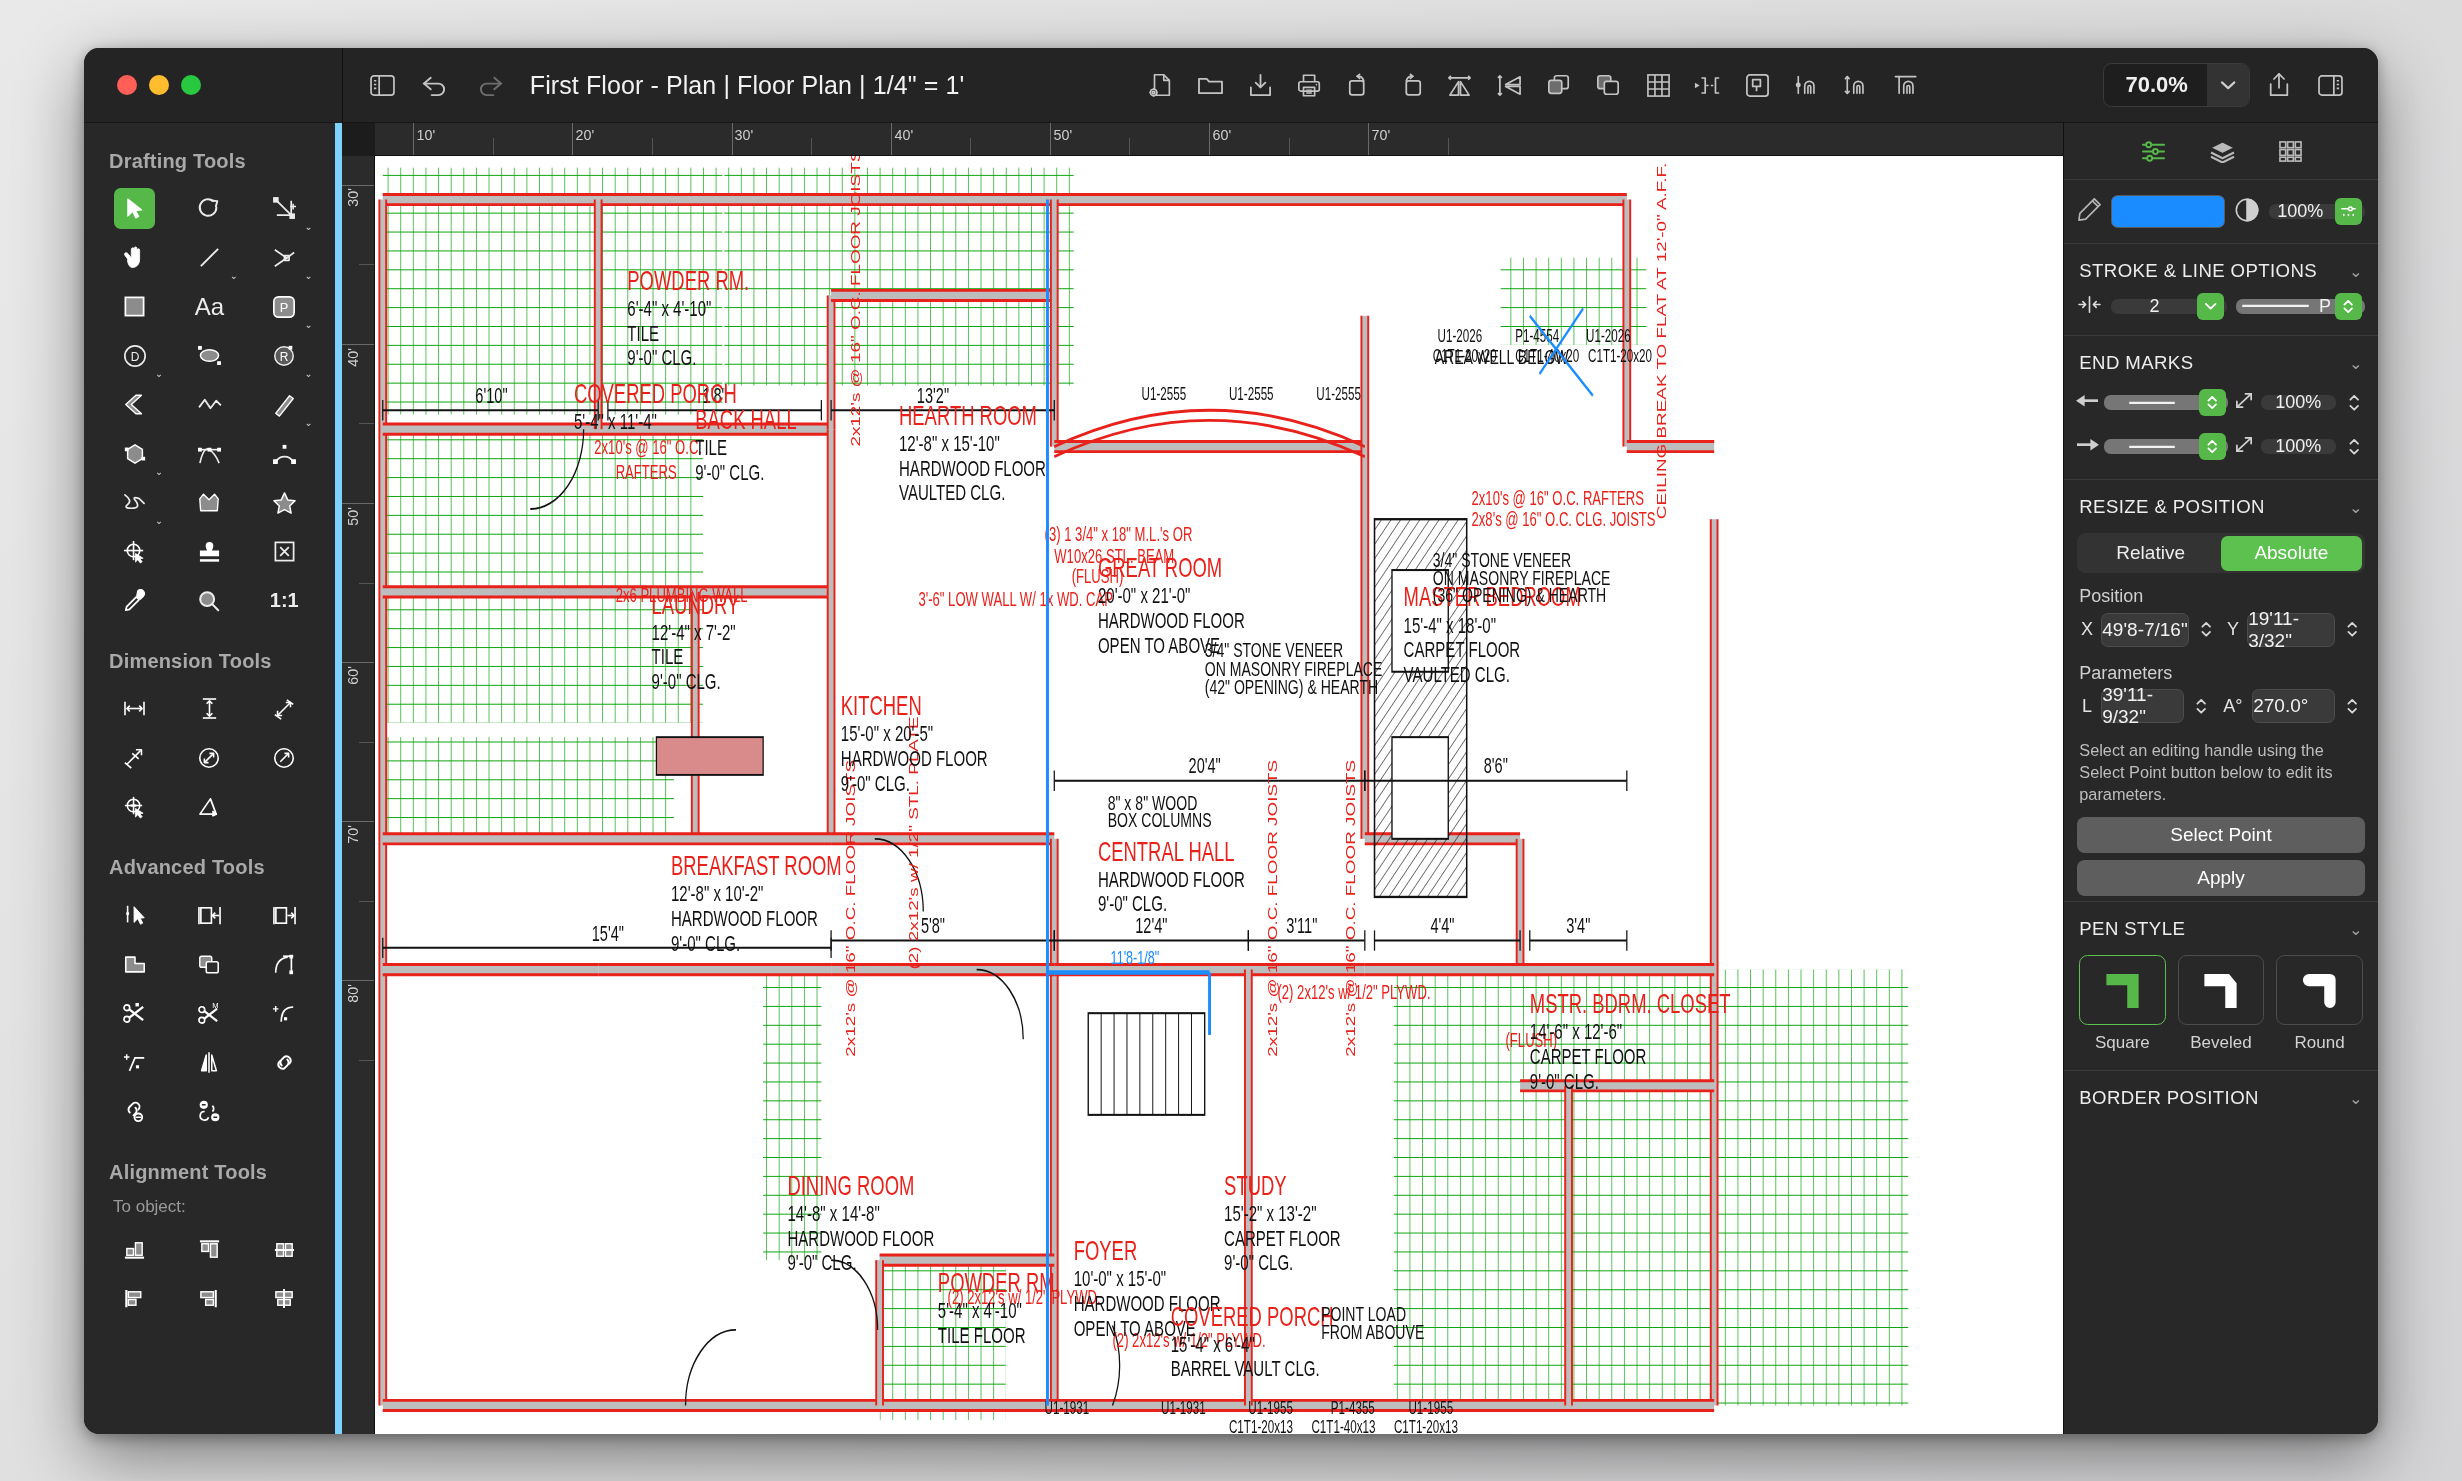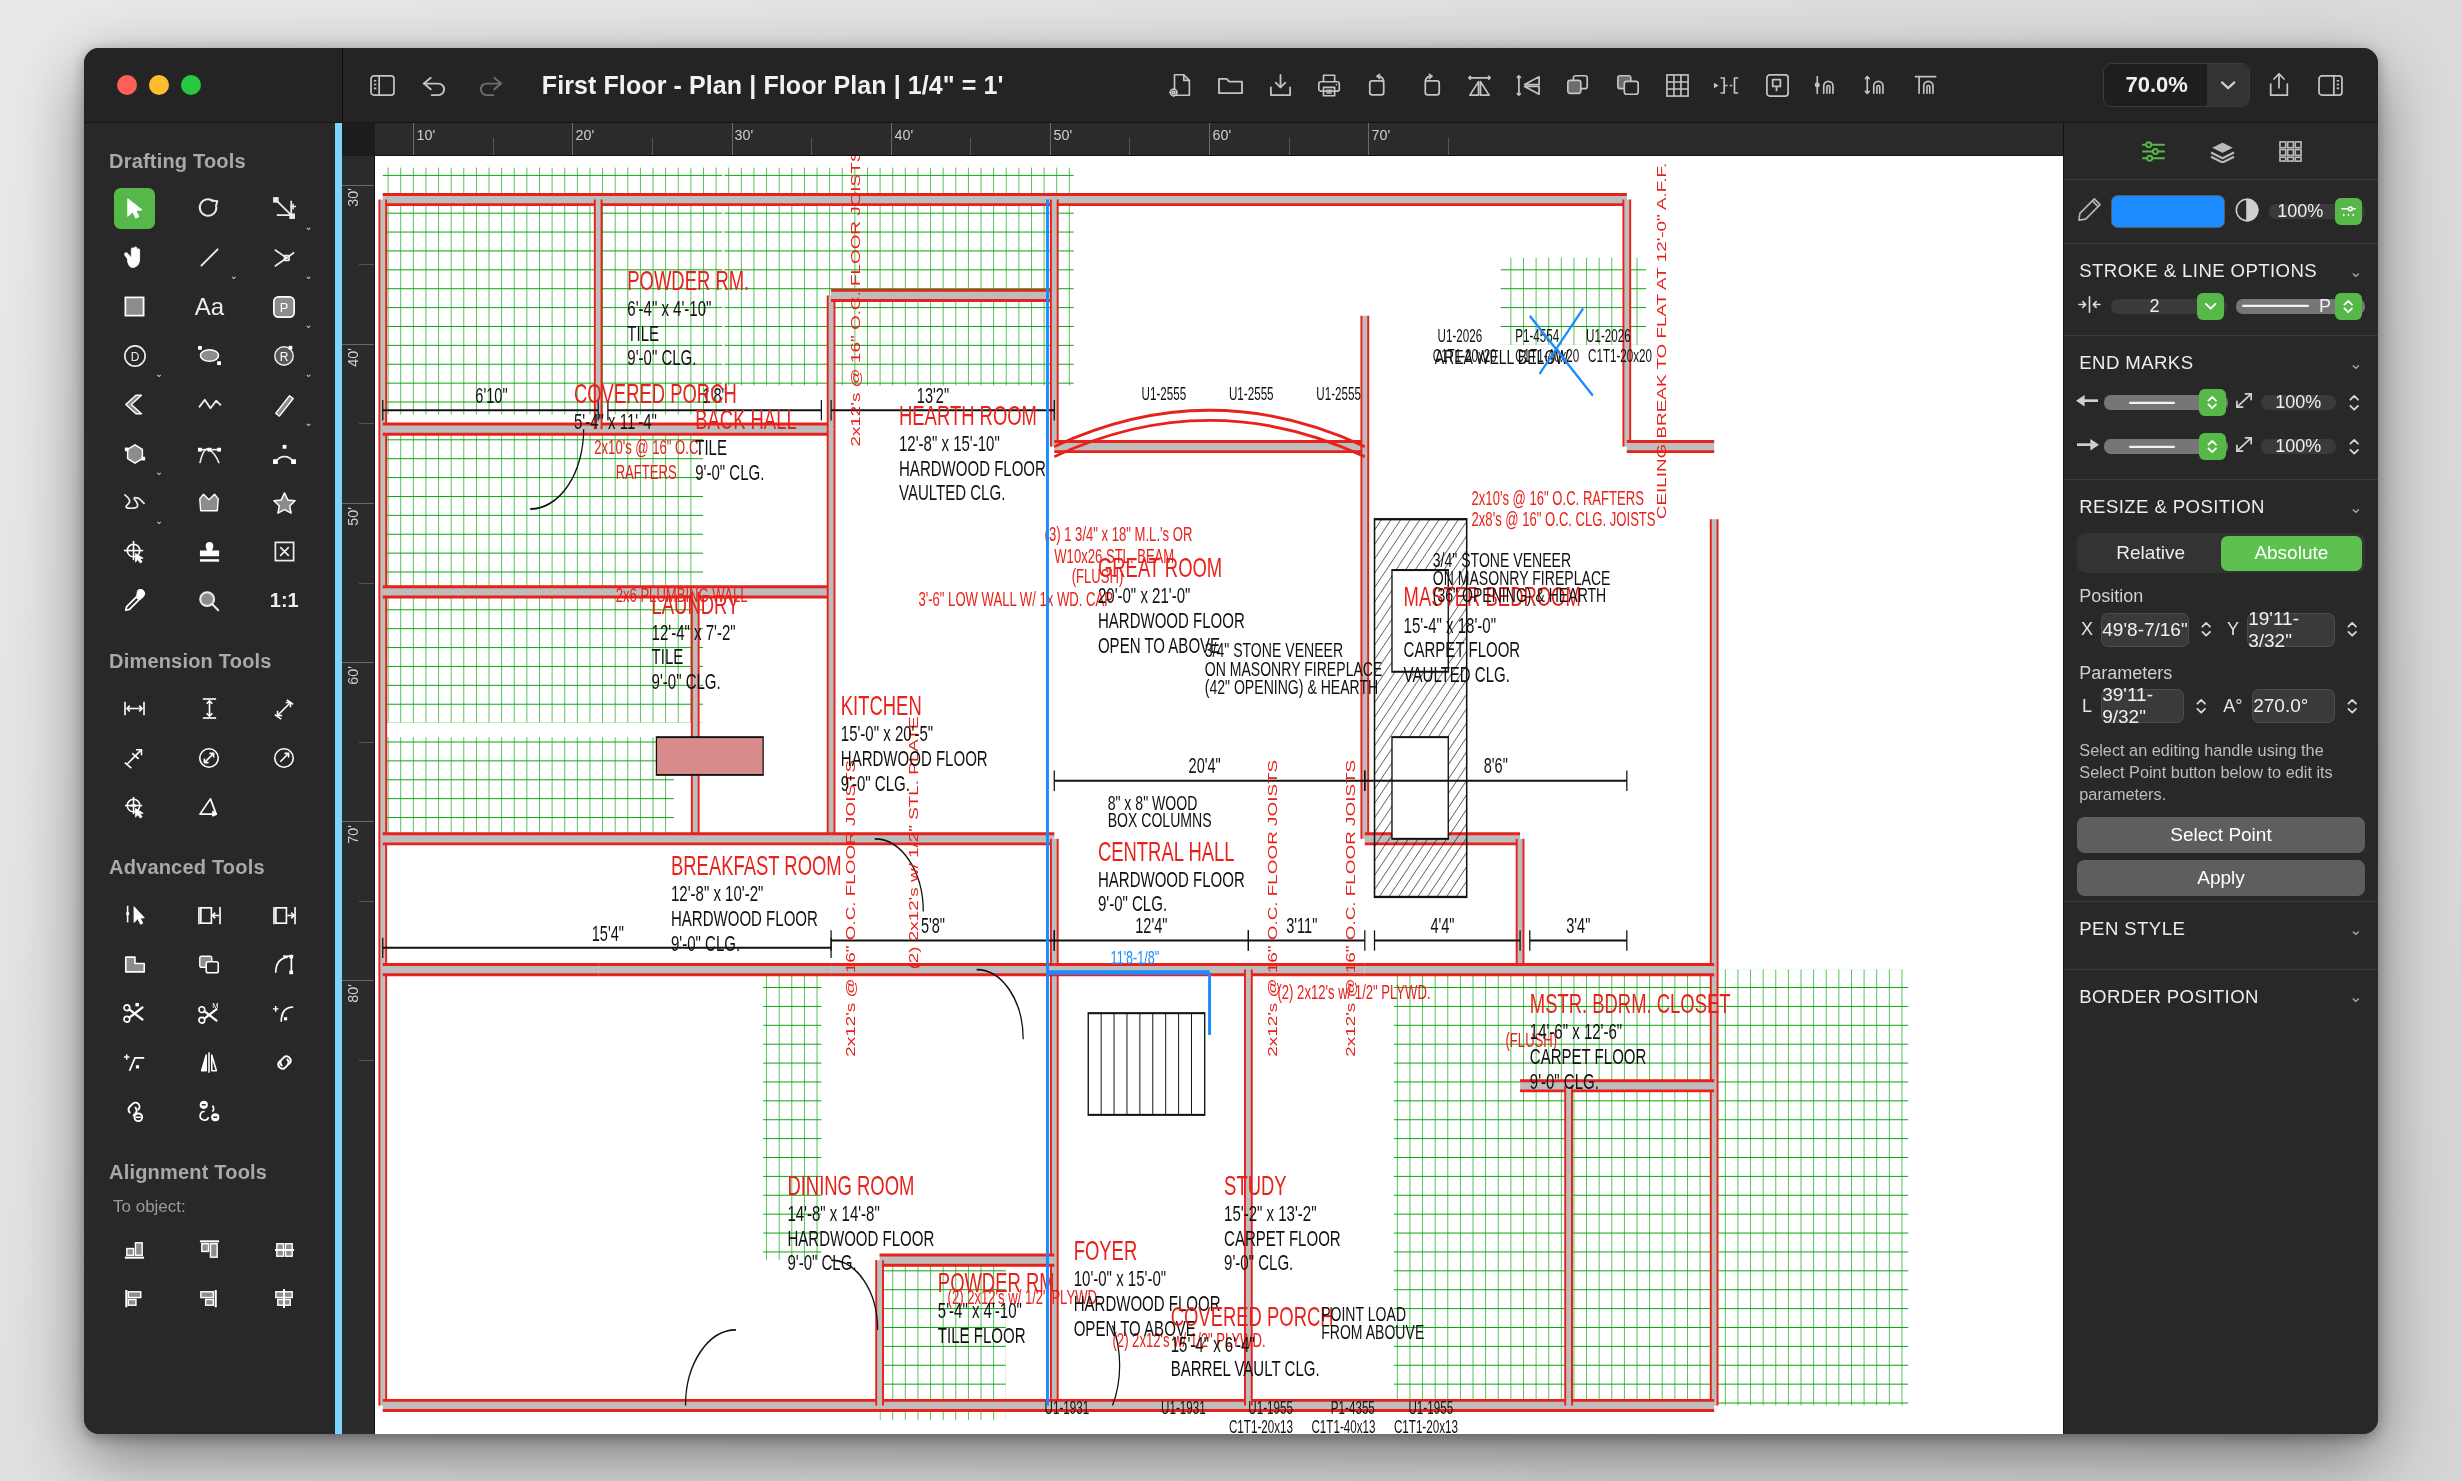--- a/index.html
+++ b/index.html
@@ -32,22 +32,22 @@
   .tbdiv { width:1px; height:75px; background:#0f0f0f; }
   .tb-left { display:flex; align-items:center; gap:9.6px; padding-left:17px; }
   .tbtn {
     width:44px; height:44px; border-radius:6.7px;
     display:flex; align-items:center; justify-content:center;
     color:#c4c4c4; cursor:pointer; flex:0 0 auto;
   }
   .tbtn svg { display:block; }
   .tbtn.dim { color:#6e6e6e; }
   .apptitle {
-    color:#f2f2f2; font-size:25px; font-weight:bold;
-    margin-left:21px; white-space:nowrap; letter-spacing:0.1px;
+    color:#f2f2f2; font-size:25px; font-weight:normal;
+    margin-left:9px; white-space:nowrap; letter-spacing:0.1px;
   }
   .tb-center { display:flex; align-items:center; gap:5.7px; margin-left:auto; }
   .tb-right { display:flex; align-items:center; gap:7.6px; margin-left:auto; padding-right:25px; }
   .zoomwrap {
     display:flex; align-items:center;
     background:#1e1e1e; border:1px solid #3c3c3c; border-radius:8.6px;
     height:44px; overflow:hidden;
   }
   .zoomval { color:#f0f0f0; font-size:22px; font-weight:bold; padding:0 19px 0 21px; }
   .zoomarrow {
@@ -1539,20 +1539,46 @@
       <div class="helptext">Select an editing handle using the Select Point button below to edit its parameters.</div>
       <div class="bigbtn">Select Point</div>
       <div class="bigbtn" style="margin-bottom:5px;">Apply</div>
 
       <div class="divline"></div>
 
       <div class="sec-head">
         <div class="t">PEN STYLE</div>
         <div class="c">⌄</div>
       </div>
+      <div class="pens">
+        <div class="pen">
+          <div class="penbox on">
+            <svg width="55" height="48" viewBox="0 0 58 50">
+                <path d="M12 8 H46 V44 H34 V20 H12 z" fill="#56b849"></path>
+              </svg>
+          </div>
+          <div class="penlab">Square</div>
+        </div>
+        <div class="pen">
+          <div class="penbox">
+            <svg width="55" height="48" viewBox="0 0 58 50">
+                <path d="M12 8 H38 L46 18 V44 H34 V21 H12 z" fill="#fff"></path>
+              </svg>
+          </div>
+          <div class="penlab">Beveled</div>
+        </div>
+        <div class="pen">
+          <div class="penbox">
+            <svg width="55" height="48" viewBox="0 0 58 50">
+                <path d="M18 8 H40 a6 6 0 0 1 6 6 V38 a6 6 0 0 1 -12 0 V21 H18 a6 6 0 0 1 0 -13 z" fill="#fff"></path>
+              </svg>
+          </div>
+          <div class="penlab">Round</div>
+        </div>
+      </div>
 
       <div class="divline" style="margin-top:17px;"></div>
       <div class="sec-head">
         <div class="t">BORDER POSITION</div>
         <div class="c">⌄</div>
       </div>
     </div>
   </div>
 </div>
 

